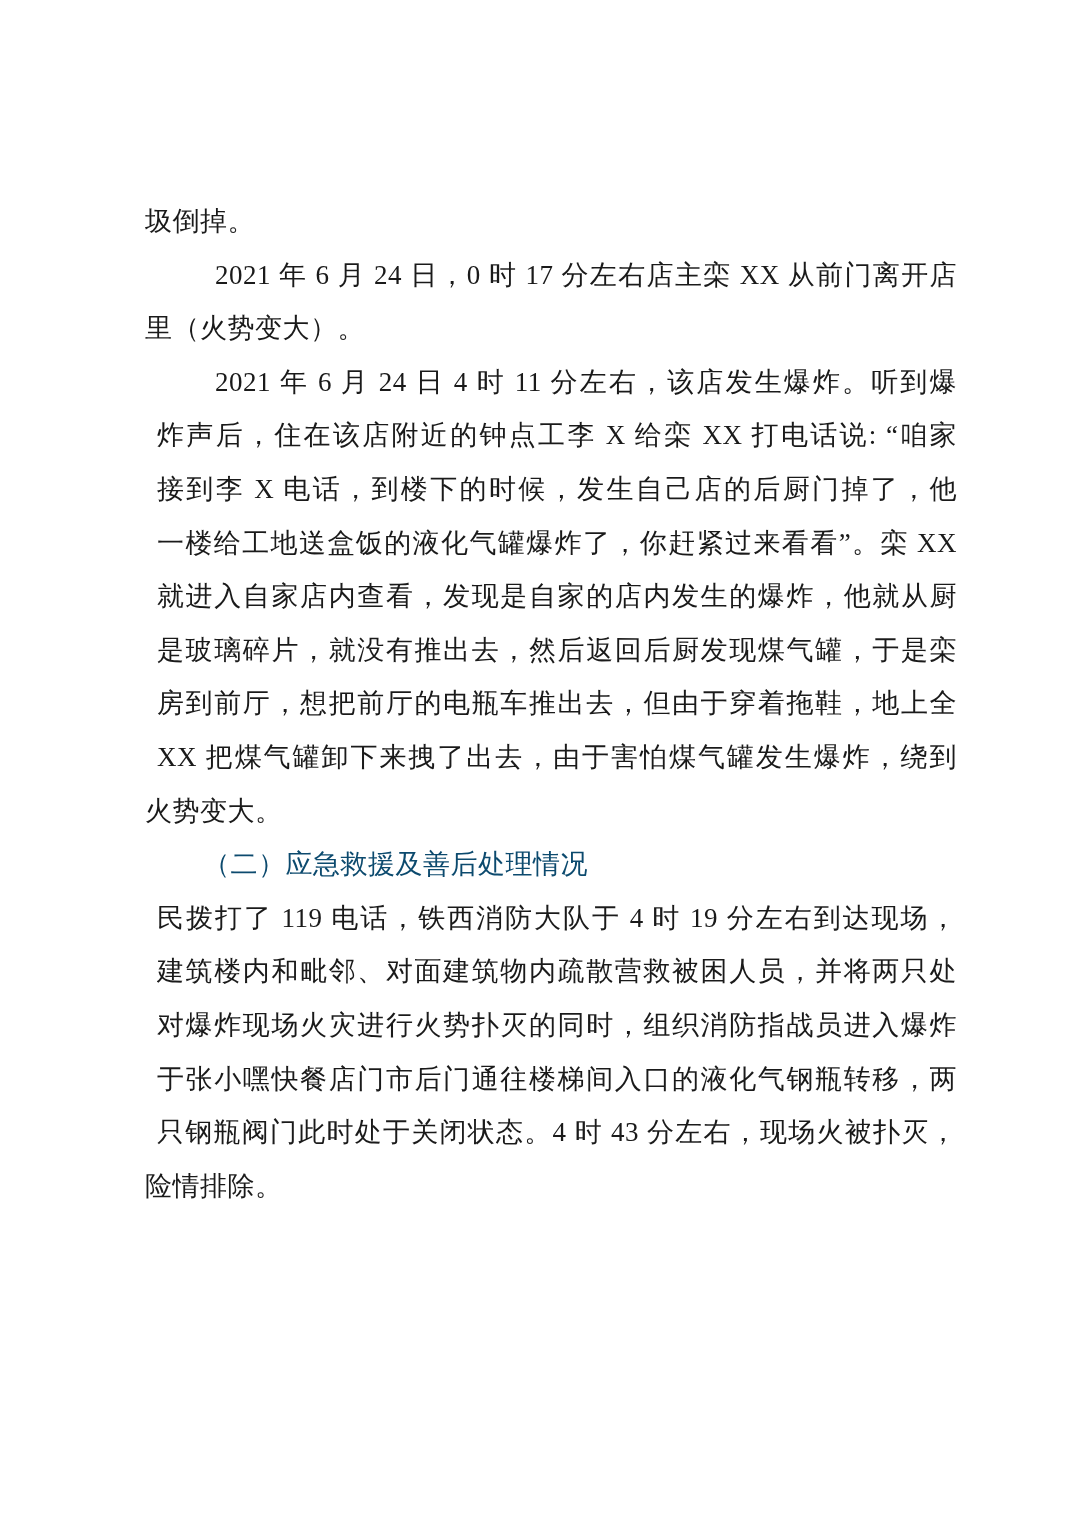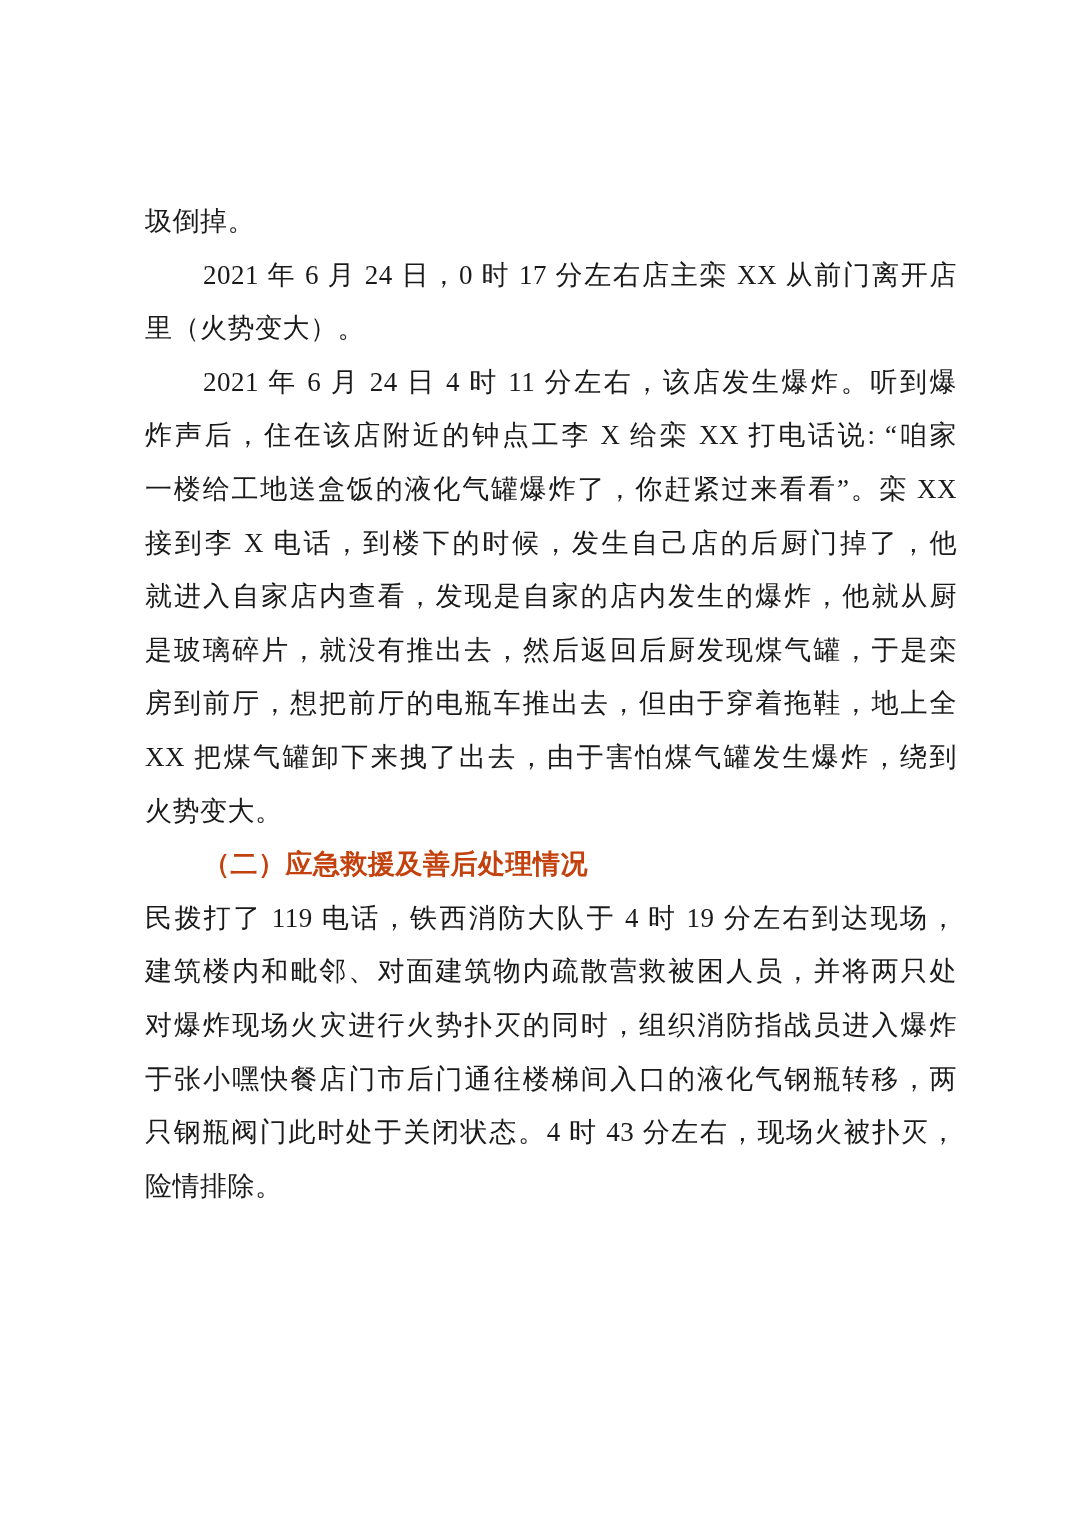--- a/index.html
+++ b/index.html
@@ -27,27 +27,28 @@
     line-height: 53.6px;
     height: 53.6px;
     overflow: hidden;
     white-space: normal;
     text-align: left;
     letter-spacing: 0.5px;
   }
   .line.fill {
     text-align: justify;
     text-align-last: justify;
+    margin-left: 12px;
   }
   .line.indent {
     text-indent: 58px;
   }
   .line.heading {
-    font-weight: 700;
-    color: #c2410c;
+    font-weight: 400;
+    color: #0c4a6e;
   }
   .b {
     font-weight: 700;
   }
   .page-footer {
     position: absolute;
     top: 1372px;
     right: 128px;
     height: 40px;
   }
@@ -61,22 +62,22 @@
 </head>
 <body>
 
 <div class="page">
   <main class="document-body">
       <div class="line">圾倒掉。</div>
       <div class="line indent fill">2021 年 6 月 24 日，0 时 17 分左右店主栾 XX 从前门离开店</div>
       <div class="line">里（火势变大）。</div>
       <div class="line indent fill">2021 年 6 月 24 日 4 时 11 分左右，该店发生爆炸。听到爆</div>
       <div class="line fill">炸声后，住在该店附近的钟点工李 X 给栾 XX 打电话说: “咱家</div>
+      <div class="line fill">接到李 X 电话，到楼下的时候，发生自己店的后厨门掉了，他</div>
       <div class="line fill">一楼给工地送盒饭的液化气罐爆炸了，你赶紧过来看看”。栾 XX</div>
-      <div class="line fill">接到李 X 电话，到楼下的时候，发生自己店的后厨门掉了，他</div>
       <div class="line fill">就进入自家店内查看，发现是自家的店内发生的爆炸，他就从厨</div>
       <div class="line fill">是玻璃碎片，就没有推出去，然后返回后厨发现煤气罐，于是栾</div>
       <div class="line fill">房到前厅，想把前厅的电瓶车推出去，但由于穿着拖鞋，地上全</div>
       <div class="line fill">XX 把煤气罐卸下来拽了出去，由于害怕煤气罐发生爆炸，绕到</div>
       <div class="line">火势变大。</div>
       <div class="line heading indent">（二）应急救援及善后处理情况</div>
       <div class="line fill">民拨打了 119 电话，铁西消防大队于 4 时 19 分左右到达现场，</div>
       <div class="line fill">建筑楼内和毗邻、对面建筑物内疏散营救被困人员，并将两只处</div>
       <div class="line fill">对爆炸现场火灾进行火势扑灭的同时，组织消防指战员进入爆炸</div>
       <div class="line fill">于张小嘿快餐店门市后门通往楼梯间入口的液化气钢瓶转移，两</div>

